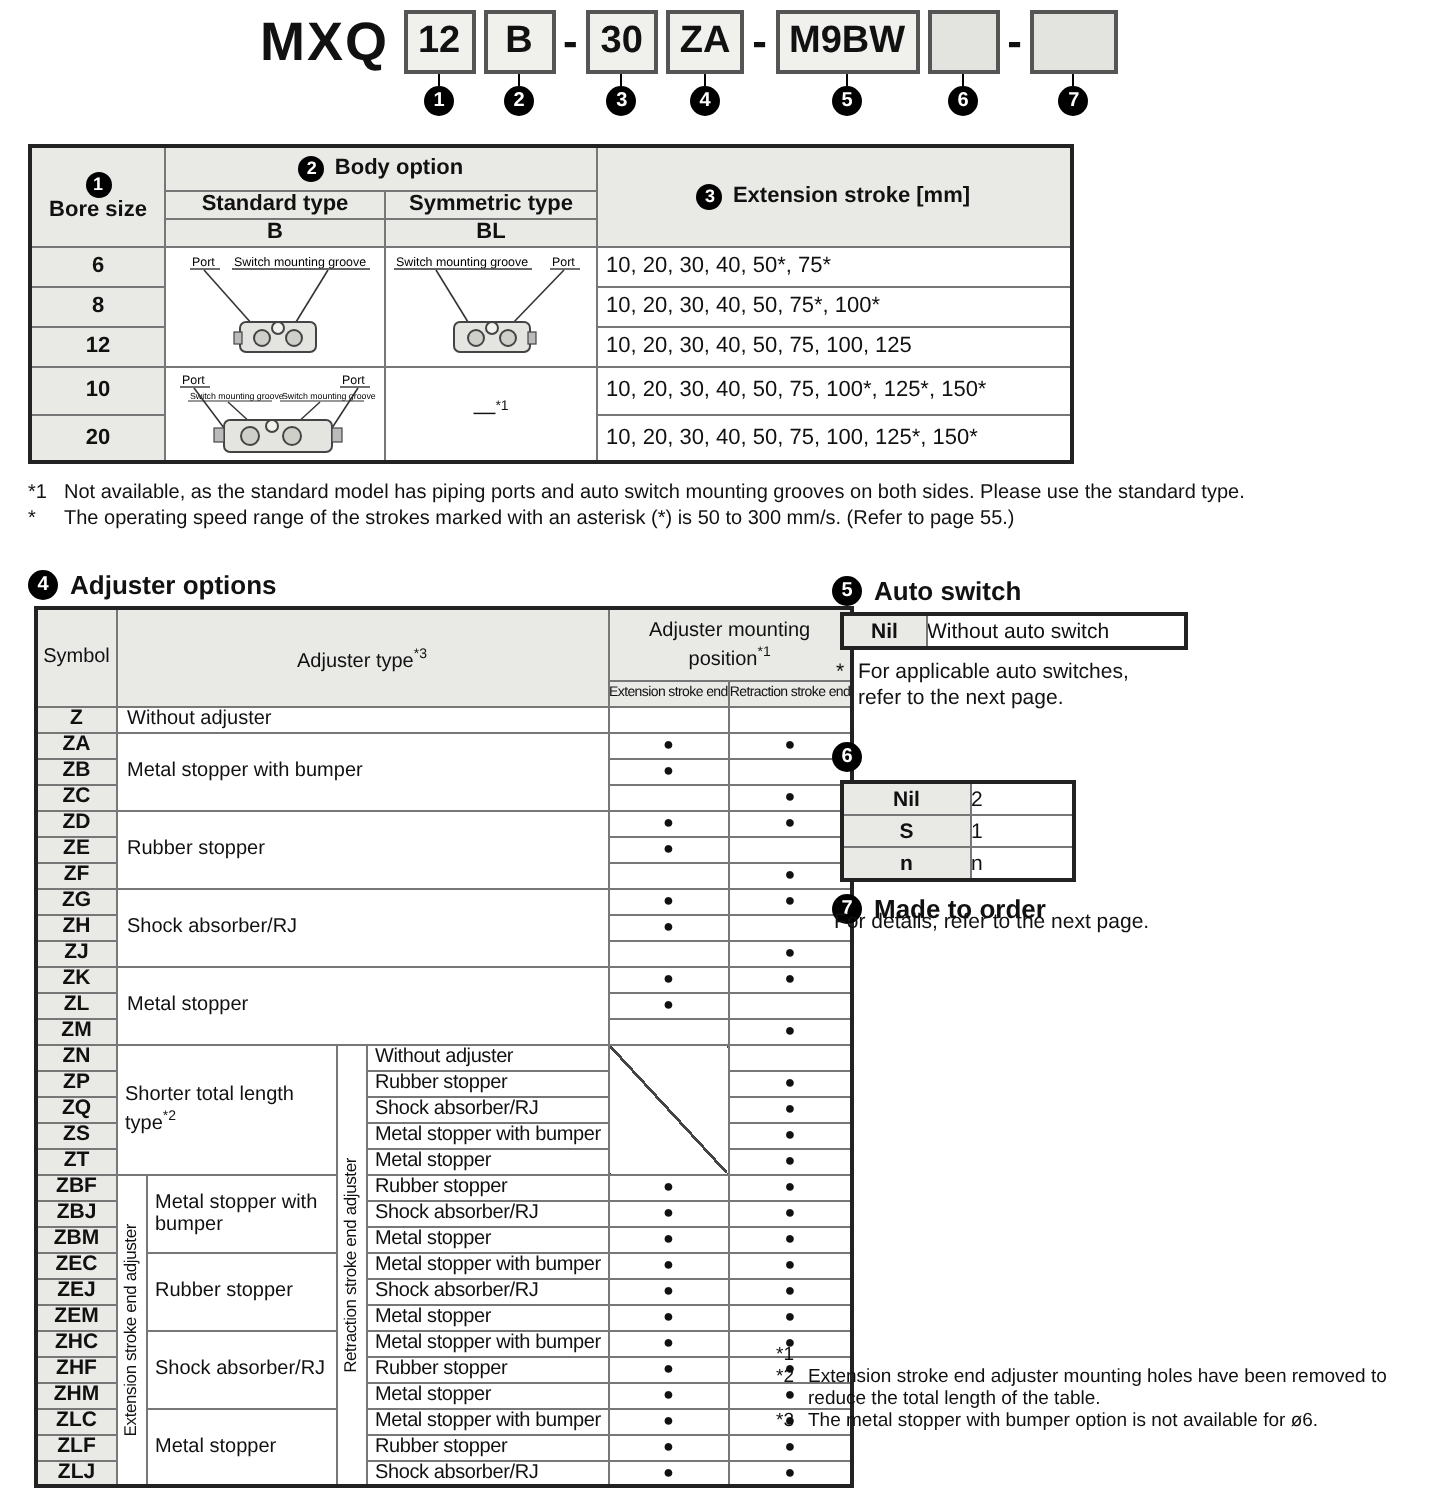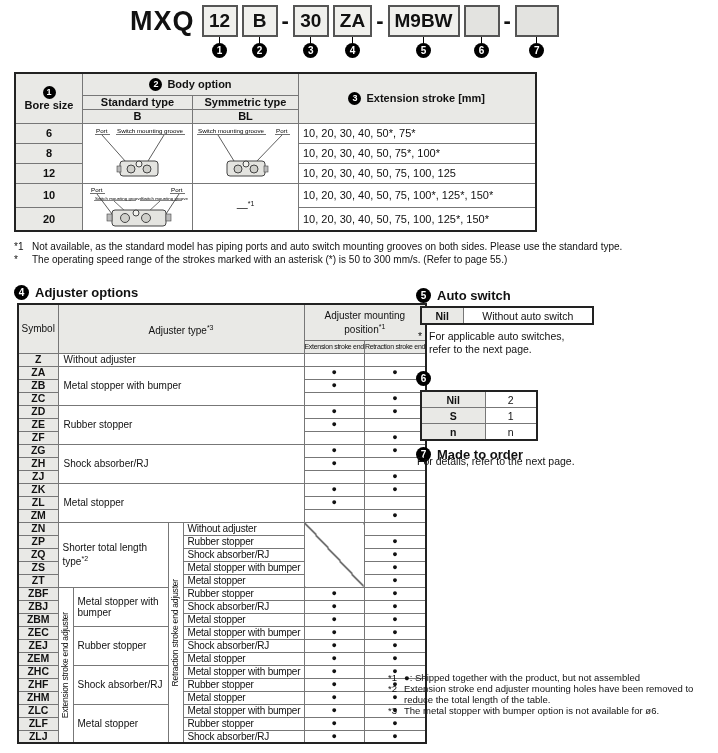--- a/index.html
+++ b/index.html
@@ -63,21 +63,21 @@
   .adj .tiny{font-size:7px;letter-spacing:-0.3px;text-align:center;white-space:nowrap;}
   .vrt{writing-mode:vertical-rl;transform:rotate(180deg);font-size:8.5px;
        margin:0 auto;white-space:nowrap;letter-spacing:-0.2px;}
   .slash{background:linear-gradient(to right top,transparent calc(50% - 0.7px),
          #444 calc(50% - 0.7px),#444 calc(50% + 0.7px),transparent calc(50% + 0.7px));}
   .adj tr.gt td{border-top:1.5px solid #222;}
 
   
   .rt-table td{font-size:10.5px;height:15px;}
   .rt-table .code{font-weight:bold;text-align:center;}
-  .rt-table .val{text-align:center;}
+  .rt-table .val{text-align:left;}
   .rt-note{font-size:10.5px;line-height:13px;}
   .plain{position:absolute;font-size:10.5px;line-height:13px;}
 
   .rnotes{position:absolute;left:388px;top:672px;width:324px;font-size:9.5px;line-height:11px;}
   .rnotes .note-row .mk{flex:0 0 16px;}
 
   sup{font-size:7px;}
 </style>
 </head>
 <body>
@@ -526,21 +526,20 @@
   <div class="sec-title" style="left:416px;top:447px">
     <span class="cnum">7</span>
     <span>Made to order</span>
   </div>
   <div class="plain" style="left:417px;top:455px">For details, refer to the next page.</div>
 
   <div class="rnotes">
     <div class="note-row">
       <span class="mk">*1</span>
       <span class="bd">
-        <span style="display:block">●: Shipped together with the product, but not assembled</span>
       </span>
     </div>
     <div class="note-row">
       <span class="mk">*2</span>
       <span class="bd">Extension stroke end adjuster mounting holes have been removed to reduce the total length of the table.</span>
     </div>
     <div class="note-row">
       <span class="mk">*3</span>
       <span class="bd">The metal stopper with bumper option is not available for ø6.</span>
     </div>

